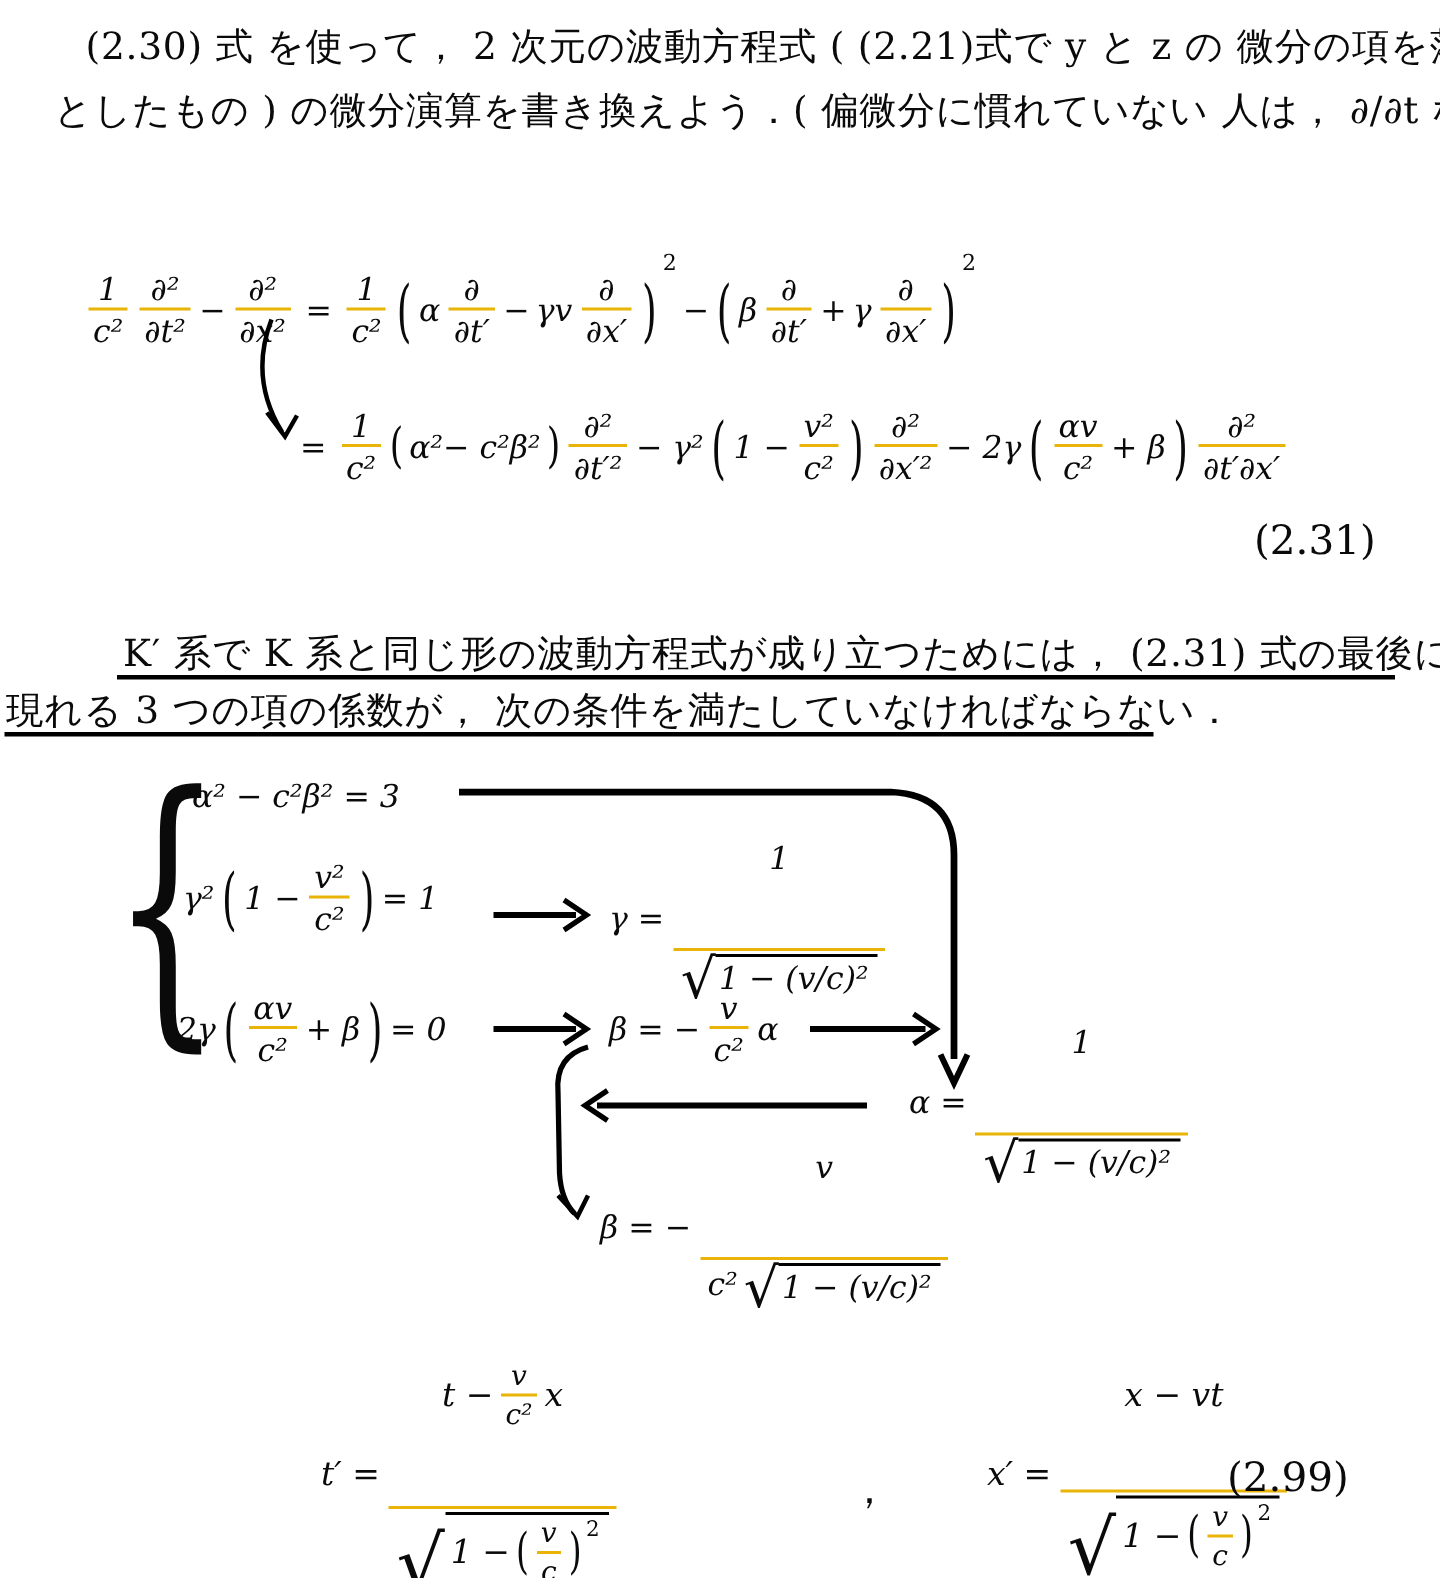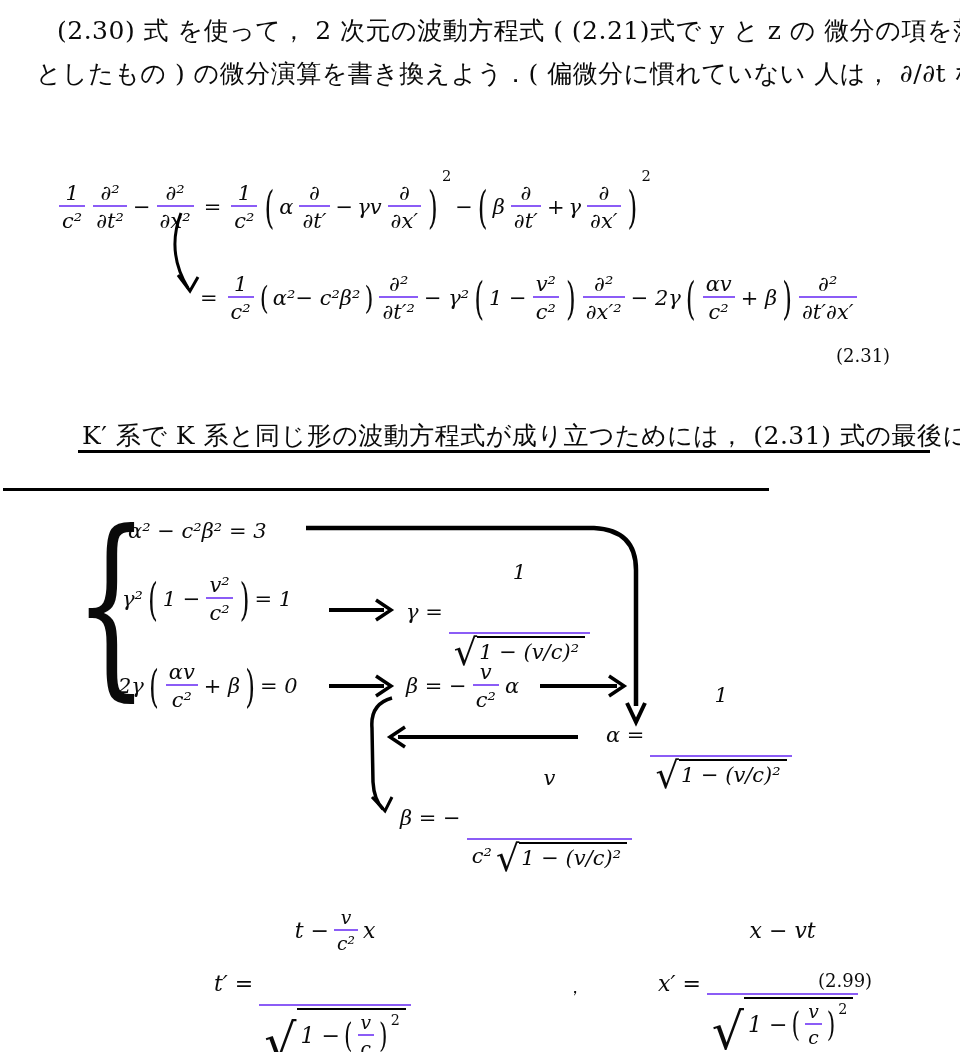--- a/index.html
+++ b/index.html
@@ -3,33 +3,33 @@
 <meta charset="utf-8">
 <style>
   html,body{margin:0;padding:0;background:#fff;}
   #page{position:relative;width:960px;height:1052px;background:#fff;color:#0a0a0a;
         font-family:"DejaVu Serif","Liberation Serif",serif;overflow:hidden;}
   .jp{position:absolute;font-size:25px;letter-spacing:.5px;white-space:pre;}
   .eq{position:absolute;display:flex;align-items:center;font-size:21px;font-style:italic;white-space:pre;}
   .eq .t{margin:0 2px;}
   .fr{display:inline-block;text-align:center;vertical-align:middle;margin:0 4px;}
   .fr .n{display:block;padding:0 3px;line-height:1.15;}
-  .fr .d{display:block;border-top:2px solid #8b5cf6;padding:2px 3px 0;line-height:1.15;}
+  .fr .d{display:block;border-top:2px solid #eab308;padding:2px 3px 0;line-height:1.15;}
   .fr .cplx{display:flex;align-items:center;justify-content:center;}
   .fr.sm{font-size:.85em;margin:0 3px;}
   .bp{display:inline-block;transform:scaleY(1.8);font-style:normal;margin:0 3px;font-size:1.2em;font-weight:300;}
   .mp{display:inline-block;transform:scaleY(1.4);font-style:normal;margin:0 2px;font-size:1.1em;}
   .bp2{display:inline-block;transform:scaleY(1.5);font-style:normal;margin:0 2px;}
   .psup{align-self:flex-start;font-size:.7em;font-style:normal;margin:0 2px 0 1px;}
   .psup2{font-size:.65em;font-style:normal;align-self:flex-start;margin-left:1px;}
   .sq{display:inline-flex;align-items:flex-end;vertical-align:middle;margin:0 2px;}
   .rad{display:inline-block;font-style:normal;line-height:.78;font-size:1.75em;transform:translateY(3px);}
   .rad.lg{font-size:2.3em;}
   .sqb{display:inline-flex;align-items:center;border-top:2.5px solid #000;padding:2px 6px 0 2px;}
-  .lbl{position:absolute;font-size:18px;}
+  .lbl{position:absolute;font-size:27px;}
   .ul{position:absolute;background:#000;height:3px;}
   .brace{position:absolute;left:74px;top:506px;font-size:196px;line-height:1;
          transform:scaleX(.6);transform-origin:left center;font-style:normal;}
   svg.arrows{position:absolute;left:0;top:0;pointer-events:none;}
 </style>
 </head>
 <body>
 
 <div id="page">
 
@@ -80,20 +80,21 @@
     <span class="fr"><span class="n">αv</span><span class="d">c²</span></span>
     <span class="t">+ β</span>
     <span class="bp">)</span>
     <span class="fr"><span class="n">∂²</span><span class="d">∂t′∂x′</span></span>
   </div>
 
   <div class="lbl" style="left:836px;top:345px">(2.31)</div>
 
   <div class="jp" style="left:82px;top:419px">K′ 系で K 系と同じ形の波動方程式が成り立つためには， (2.31) 式の最後に</div>
   <div class="ul" style="left:78px;top:450px;width:852px"></div>
+  <div class="jp" style="left:4px;top:457px">現れる 3 つの項の係数が， 次の条件を満たしていなければならない．</div>
   <div class="ul" style="left:3px;top:488px;width:766px"></div>
 
   <div class="brace">{</div>
 
   <div class="eq" style="left:126px;top:516px;height:30px">
     <span class="t">α² − c²β² = 3</span>
   </div>
 
   <div class="eq" style="left:120px;top:564px;height:70px">
     <span class="t">γ²</span>

